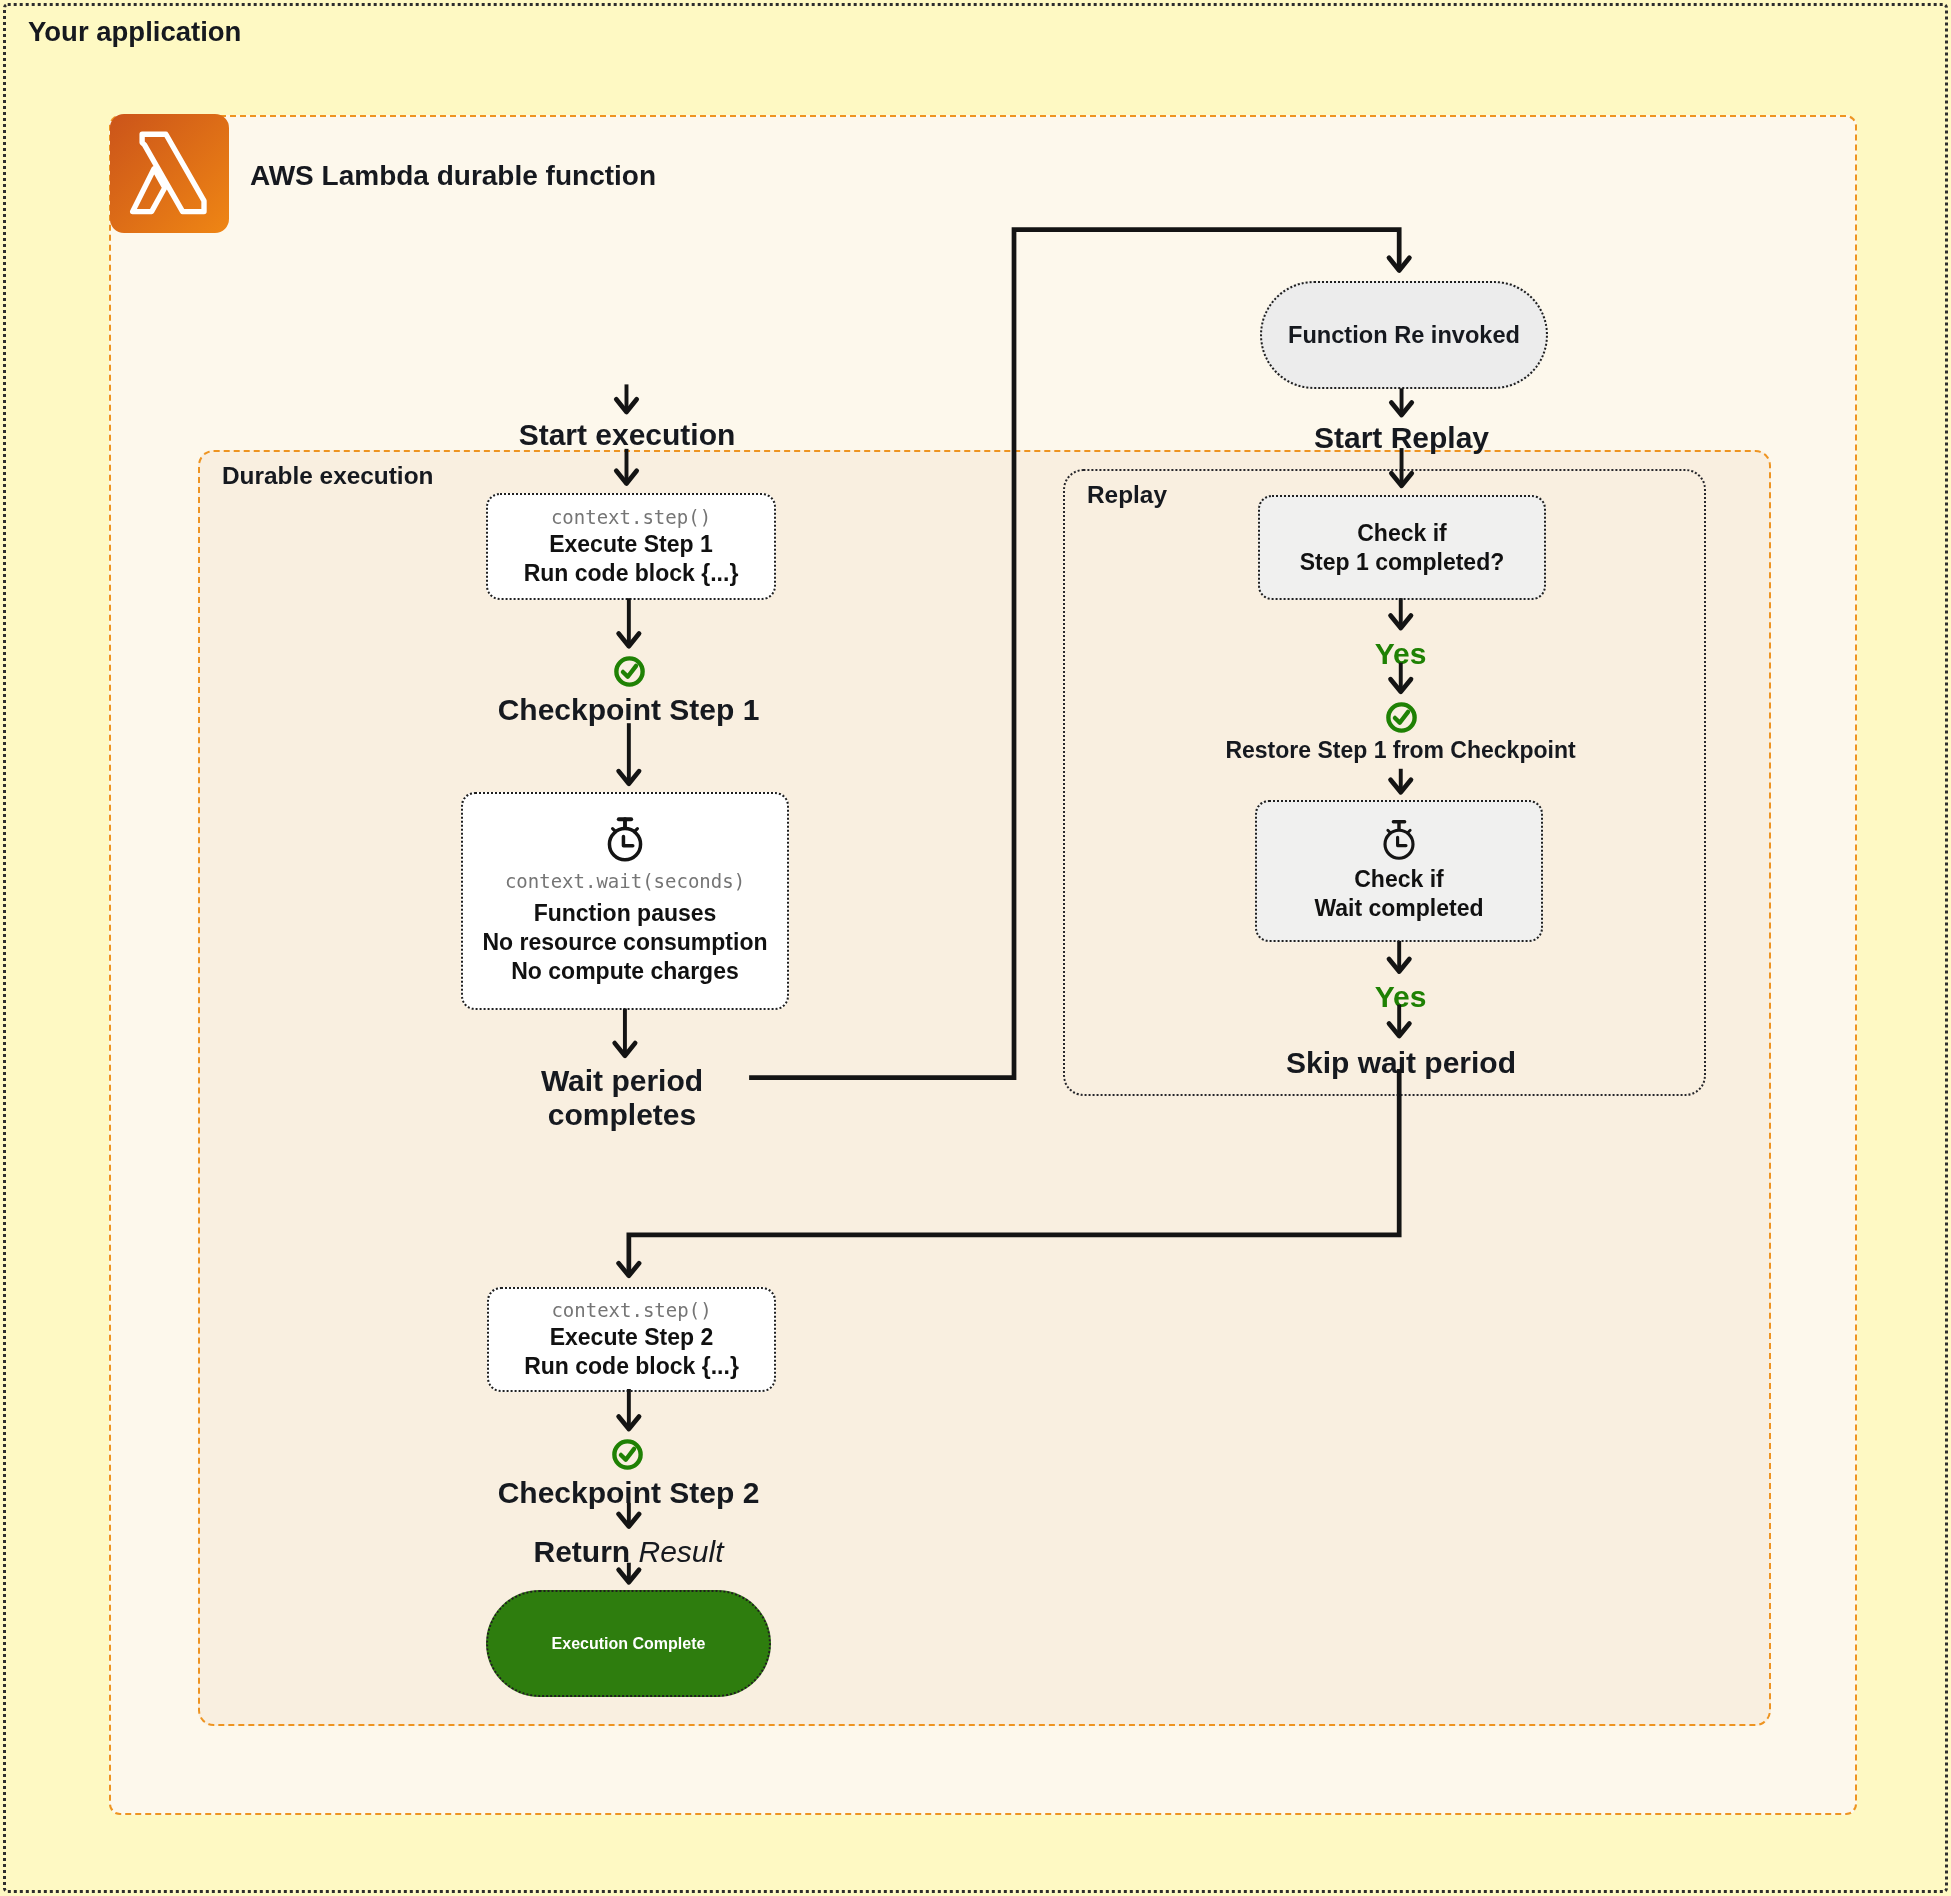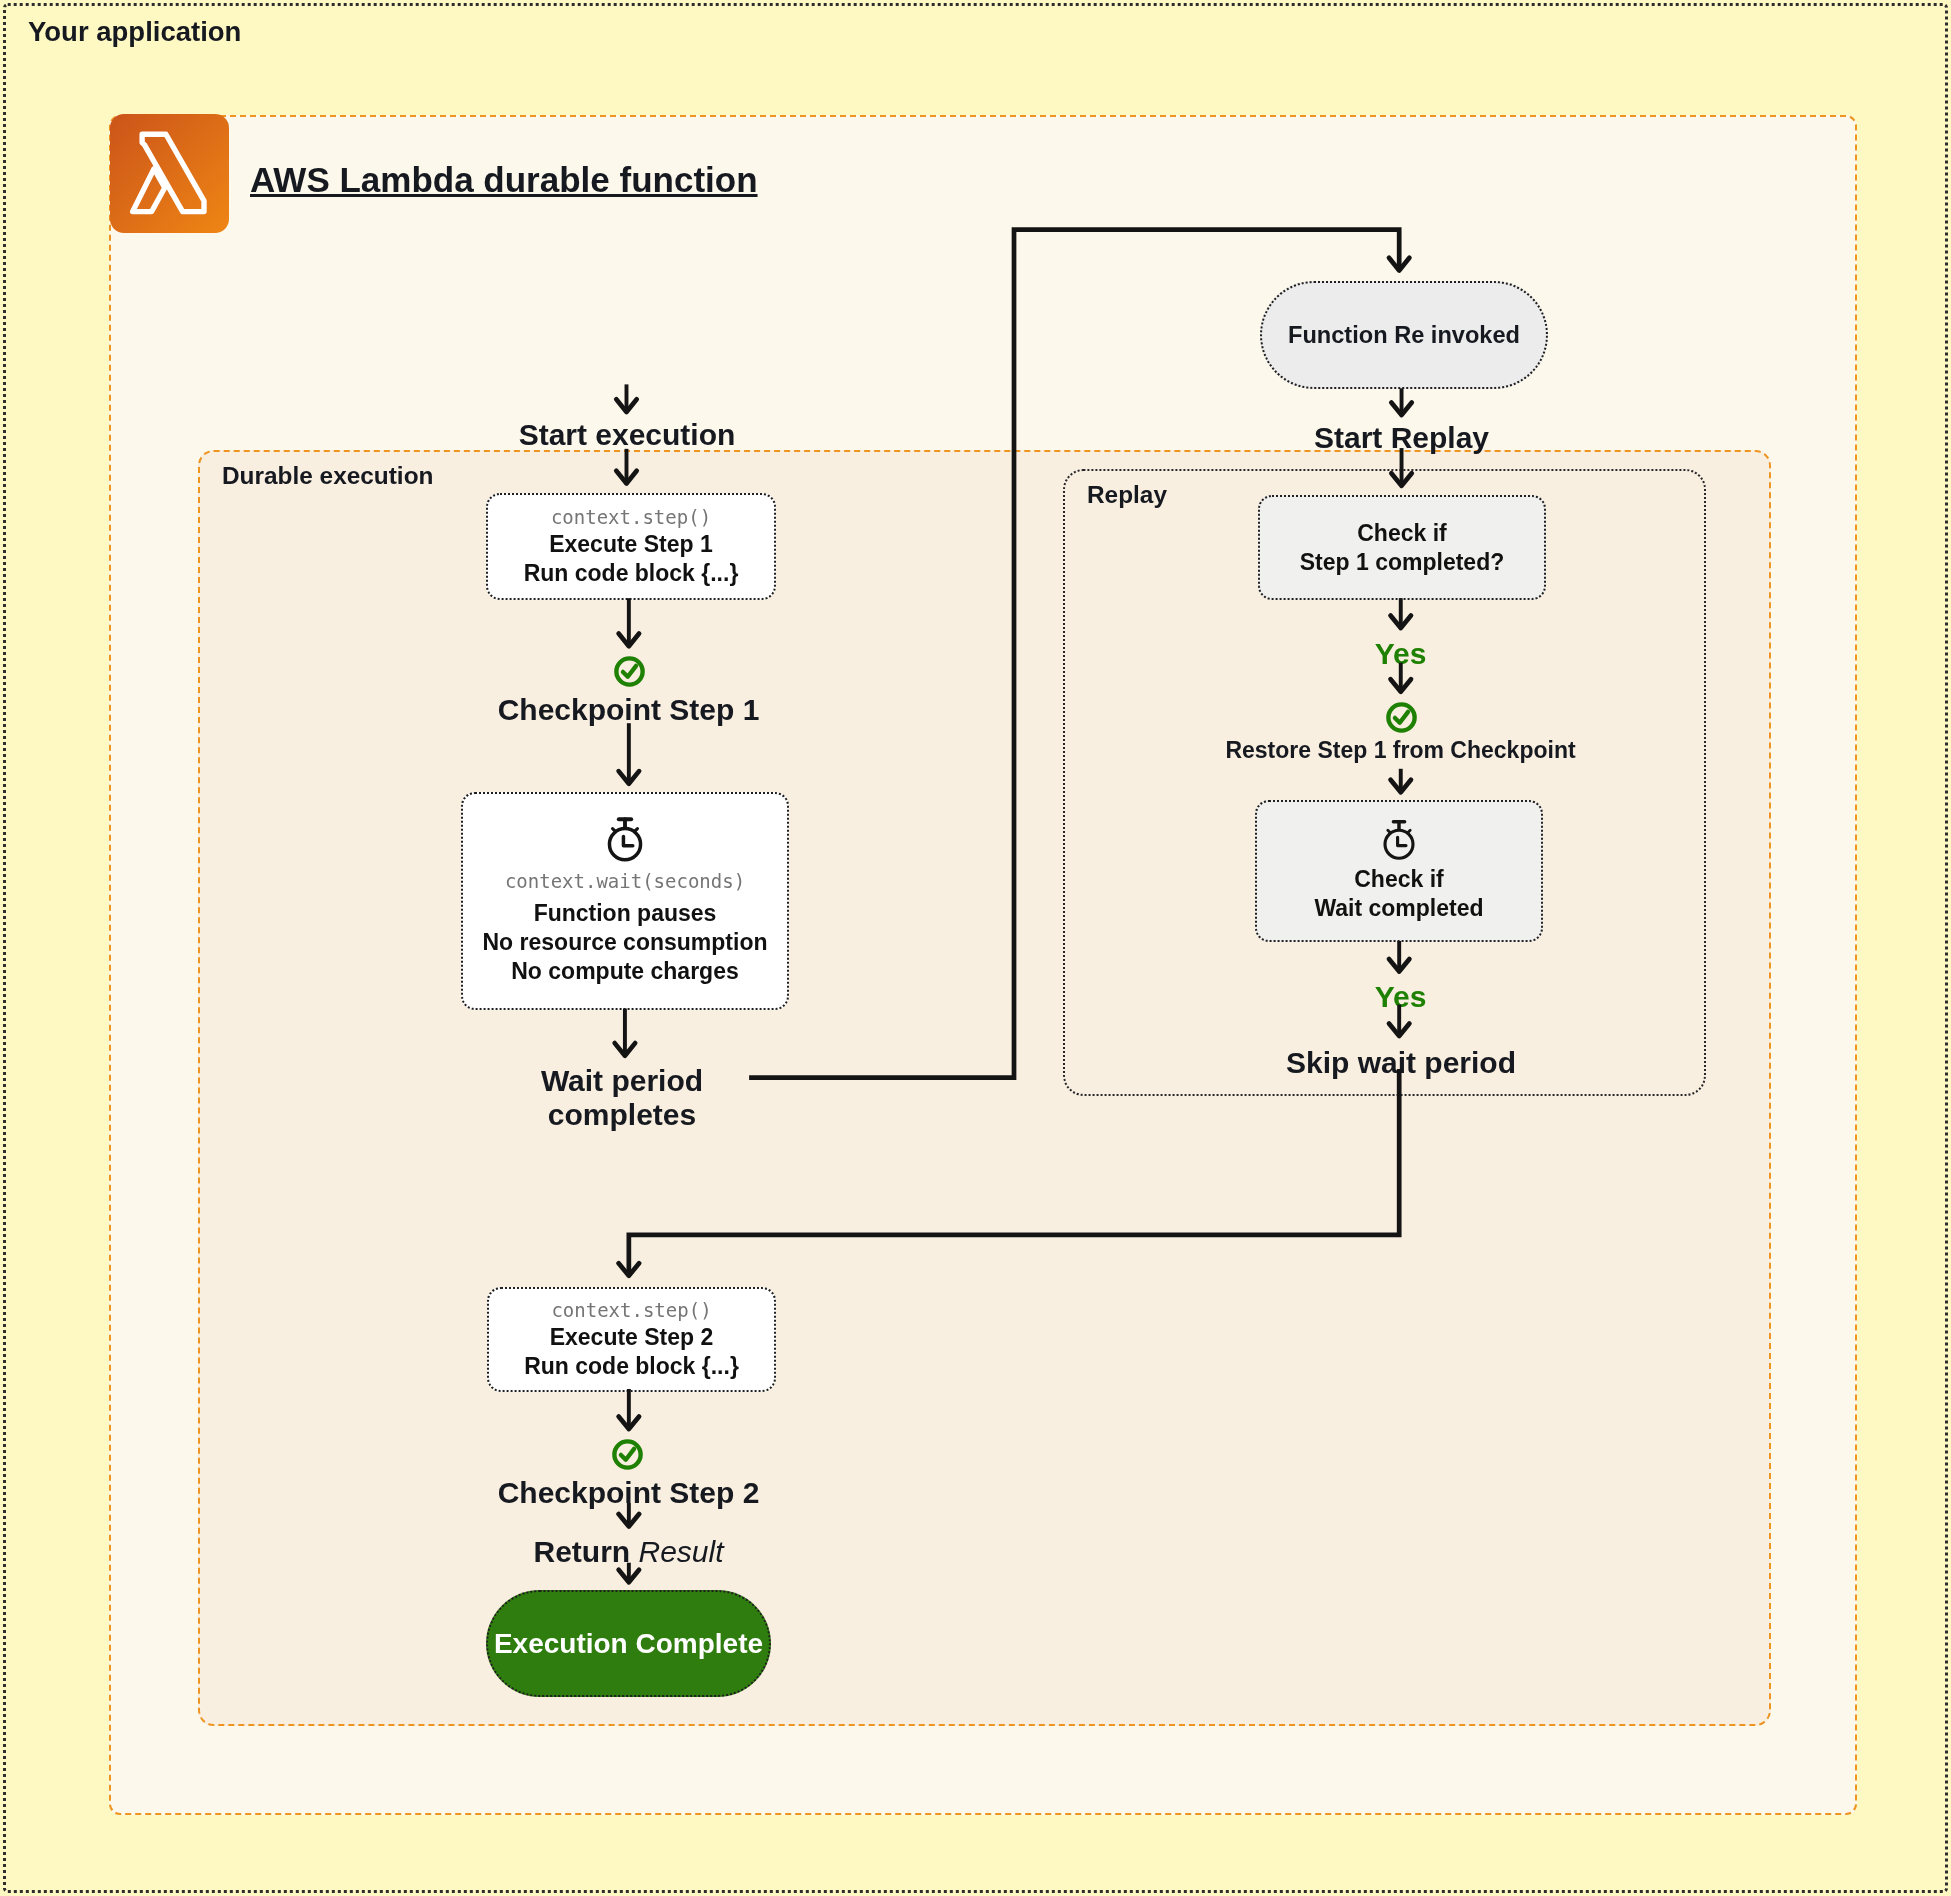--- a/index.html
+++ b/index.html
@@ -2,34 +2,34 @@
 <html style="font-size:12.6px"><head>
 <meta charset="utf-8">
 <style>
   html,body{margin:0;padding:0;background:#f1f1ef;}
   .stage{position:relative;width:1951px;height:1896px;background:#fef9c3;
          font-family:"Liberation Sans",sans-serif;color:#16191f;overflow:hidden;}
   .frame{position:absolute;inset:3.1px;border:3.1px dotted #2e2e2e;border-radius:4.7px;pointer-events:none;}
   .abs{position:absolute;}
   .app-title{font-size:27.5px;font-weight:bold;}
   .panel{border:2.4px dashed #EE9421;border-radius:11px;background:#fdf8ec;}
-  .panel-title{font-size:35px;font-weight:bold;text-decoration:underline;}
+  .panel-title{font-size:28px;font-weight:bold;}
   .lambda-icon{border-radius:14px;background:linear-gradient(135deg,#CB541A 0%,#EF8614 100%);}
   .zone{border-radius:15.7px;}
   .durable{border:2.4px dashed #EE9421;background:#f9efe0;}
   .replay{border:2.4px dotted #26262b;border-radius:20.4px;}
   .zone-label{position:absolute;left:22px;top:10.2px;font-size:24.4px;font-weight:bold;}
   .node{border:2.4px dotted #1f1f1f;border-radius:14px;background:#ffffff;
         display:flex;flex-direction:column;align-items:center;justify-content:center;text-align:center;}
   .node.gray{background:#f0f0ef;}
   .pill{border:2.4px dotted #1f1f1f;border-radius:55px;display:flex;align-items:center;
         justify-content:center;text-align:center;font-size:23.6px;font-weight:bold;}
   .pill.lavender{background:#f3e9fb;}
   .pill.gray{background:#ececec;}
-  .pill.green{background:#2e7d0e;color:#ffffff;font-size:28px;}
+  .pill.green{background:#2e7d0e;color:#ffffff;font-size:16px;}
   .code{font-family:"DejaVu Sans Mono",monospace;font-size:19px;color:#757575;line-height:25px;}
   .bold-line{font-size:23px;font-weight:bold;line-height:29px;color:#111;}
   .flow-label{font-size:30px;font-weight:bold;text-align:center;}
   .yes{color:#1f8104;}
   .italic{font-style:italic;font-weight:normal;}
   svg.wires{position:absolute;left:0;top:0;pointer-events:none;}
 </style>
 </head>
 <body>
 

